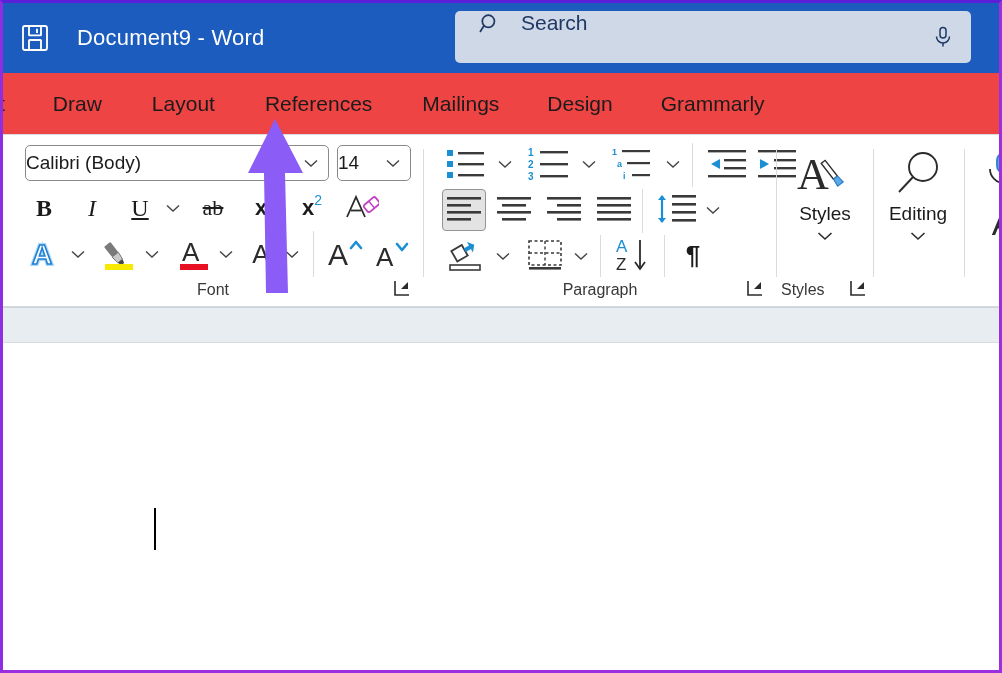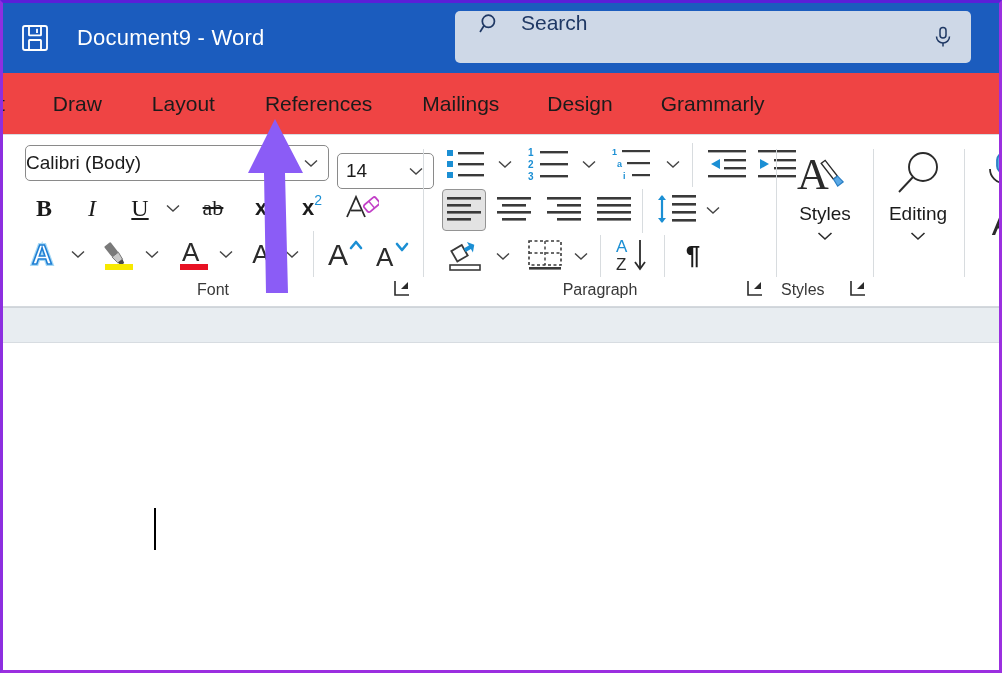--- a/index.html
+++ b/index.html
@@ -267,21 +267,21 @@
 
       <div class="combo" style="left:22px; top:10px; width:304px; height:36px;">
         <span class="val">Calibri (Body)</span>
         <span class="chev">
           <svg width="14" height="9" viewBox="0 0 14 9" fill="none" stroke="#444" stroke-width="1.4">
               <path d="M1 1.5 L7 7 L13 1.5"></path>
             </svg>
         </span>
       </div>
 
-      <div class="combo" style="left:334px; top:18px; width:97px; height:36px;padding-left:8px;">
+      <div class="combo" style="left:334px; top:10px; width:74px; height:36px;">
         <span class="val">14</span>
         <span class="chev">
           <svg width="14" height="9" viewBox="0 0 14 9" fill="none" stroke="#444" stroke-width="1.4">
               <path d="M1 1.5 L7 7 L13 1.5"></path>
             </svg>
         </span>
       </div>
 
       <div class="btn" style="left:24px; top:56px; width:34px; height:34px;">
         <span class="btn-txt" style="font-weight:bold;">B</span>

